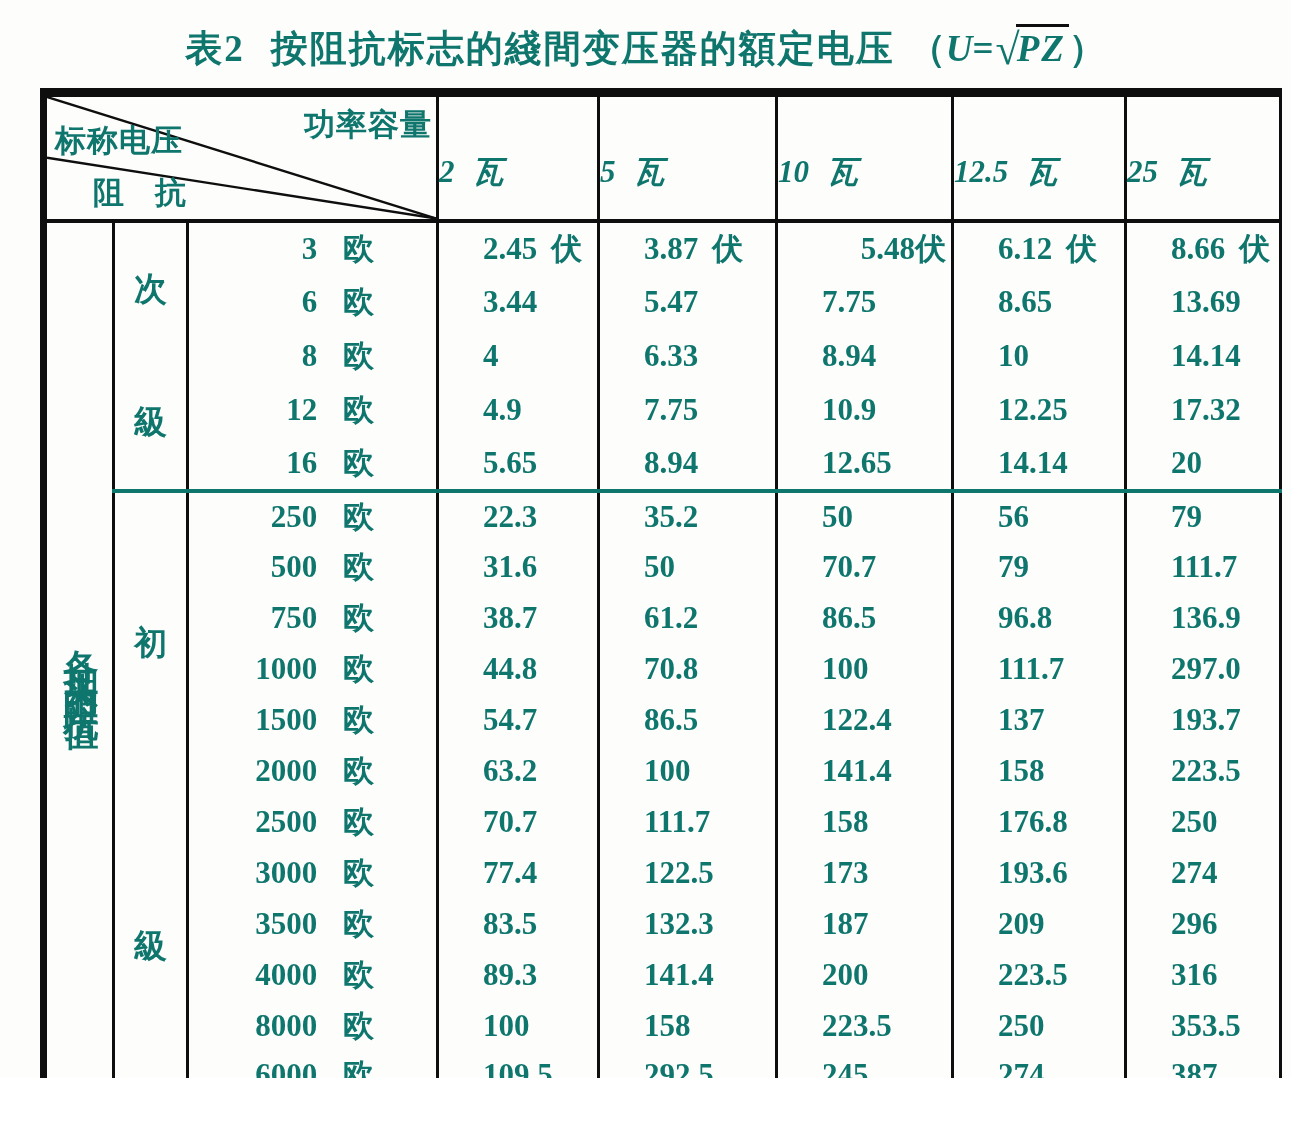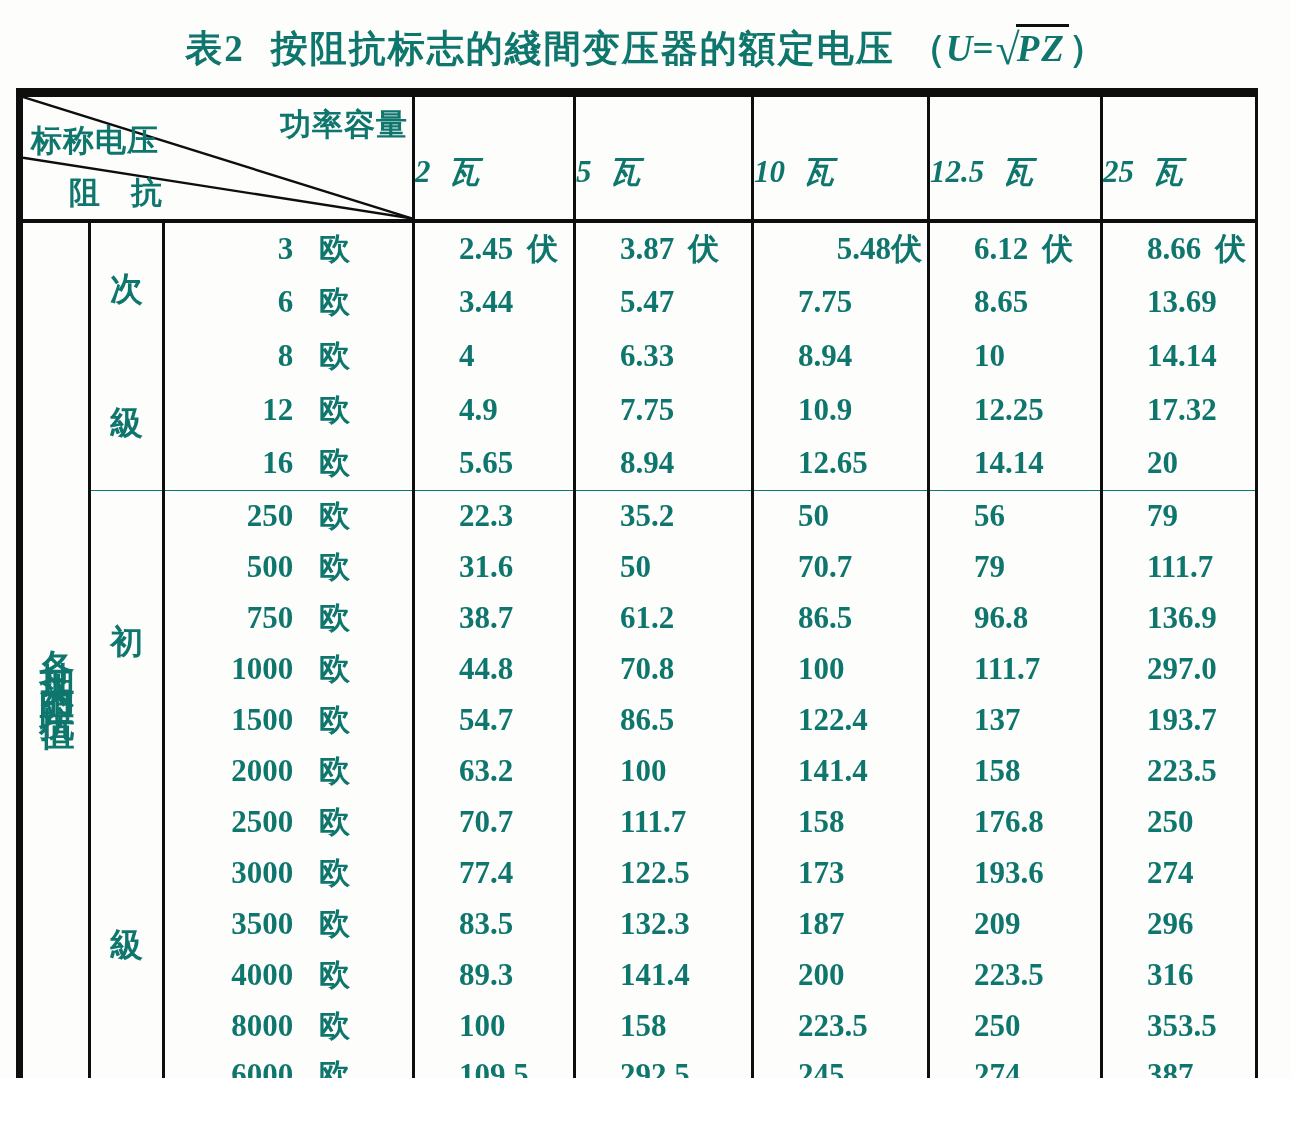--- a/index.html
+++ b/index.html
@@ -26,40 +26,40 @@
   .formula .radicand {
     display: inline-block;
     border-top: 3.5px solid #0e0e0e;
     padding: 0 3px 0 1px;
     font-style: italic;
     letter-spacing: 2px;
     margin-left: -4px;
   }
   
   table.tbl {
-    position: absolute; left: 16px; top: 88px;
+    position: absolute; left: 40px; top: 88px;
     width: 1237px;
     border-collapse: collapse;
     table-layout: fixed;
     border-top: 9px solid #0e0e0e;
     border-bottom: 10px solid #0e0e0e;
     border-left: 7px solid #0e0e0e;
     border-right: 3px solid #0e0e0e;
     font-size: 31px; font-weight: 700;
   }
   td { vertical-align: middle; position: relative; }
   tr.hdr      { height: 128px; }
   tr.b1       { height: 54px; }
   tr.b2       { height: 51px; }
   
   .vr  { border-right: 3px solid #0e0e0e; }
   
   tr.hdr td { border-bottom: 4px solid #0e0e0e; }
   
-  td.blocksep { border-top: 1px solid #0f766e; }
+  td.blocksep { border-top: 4px solid #0f766e; }
   
   td.corner { padding: 0; }
   .corner-inner { position: absolute; inset: 0; }
   .corner-inner svg { position: absolute; inset: 0; width: 100%; height: 100%; display: block; }
   .corner-lbl { position: absolute; white-space: nowrap; font-size: 31px; font-weight: 700; }
   .lbl-voltage { left: 8px;  top: 23px; letter-spacing: 1px; }
   .lbl-imped   { left: 26px; bottom: 5px; margin-left: 20px; }
   .lbl-power   { right: 4px; top: 7px; letter-spacing: 1px; }
   
   td.hcell { text-align: left; word-spacing: 10px; padding-top: 28px; font-style: italic; }

